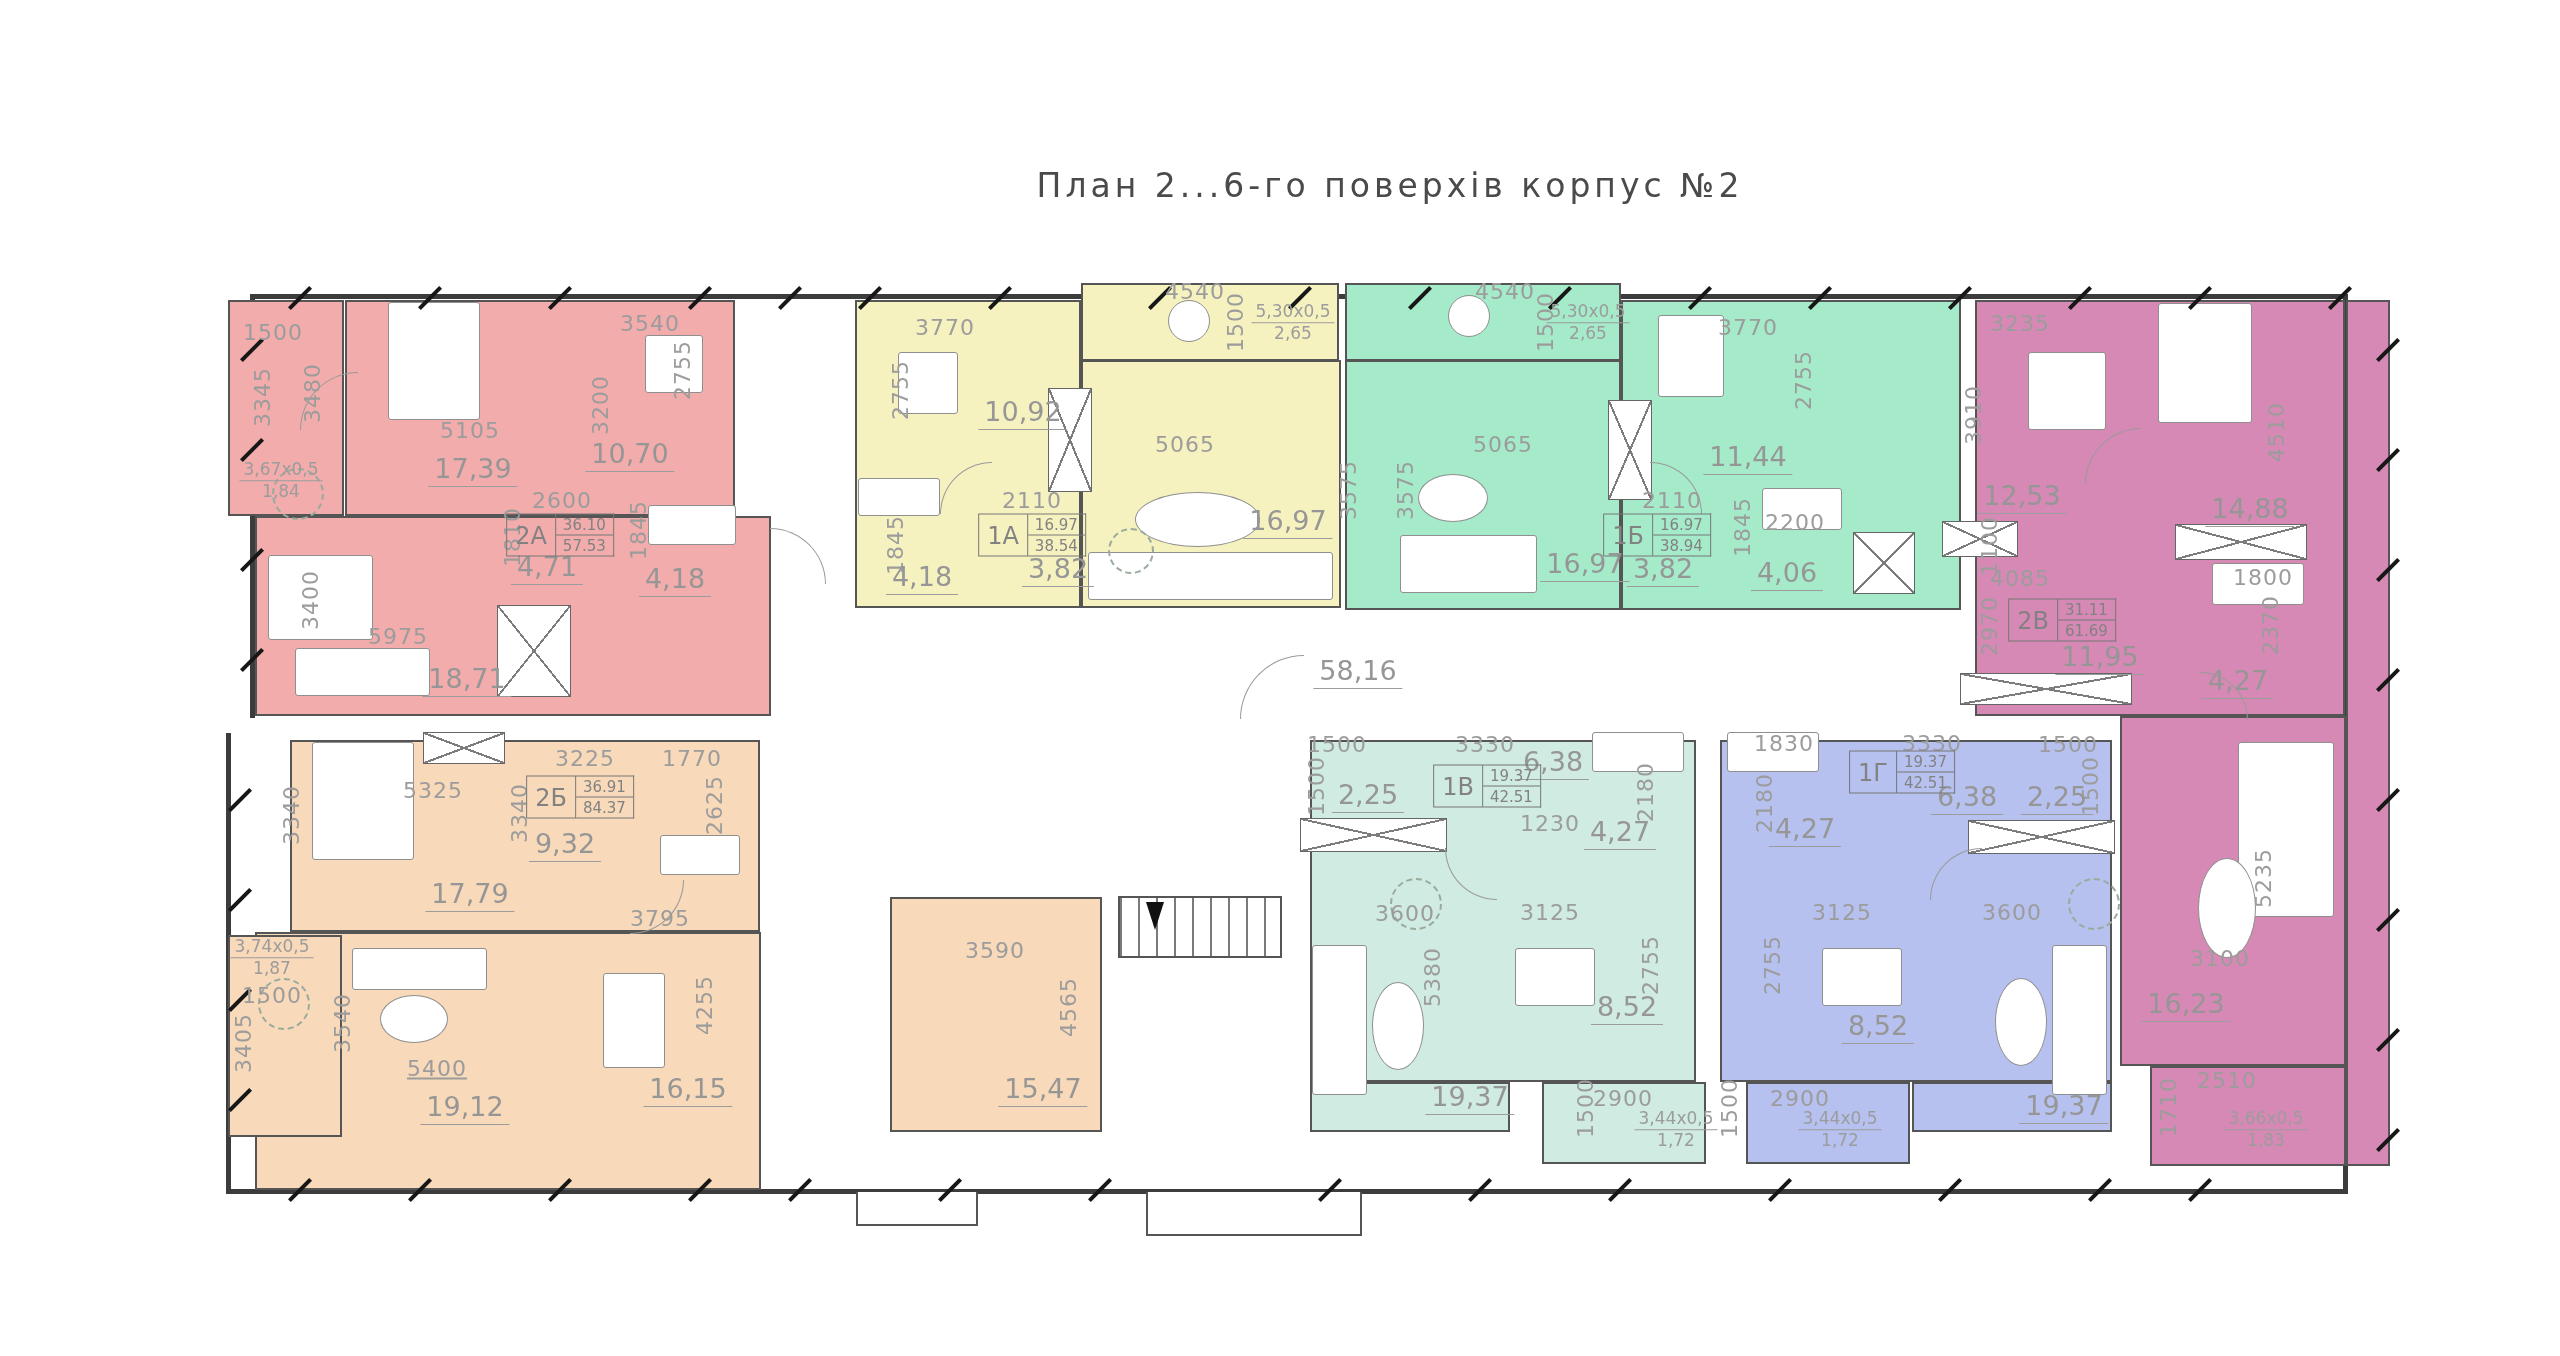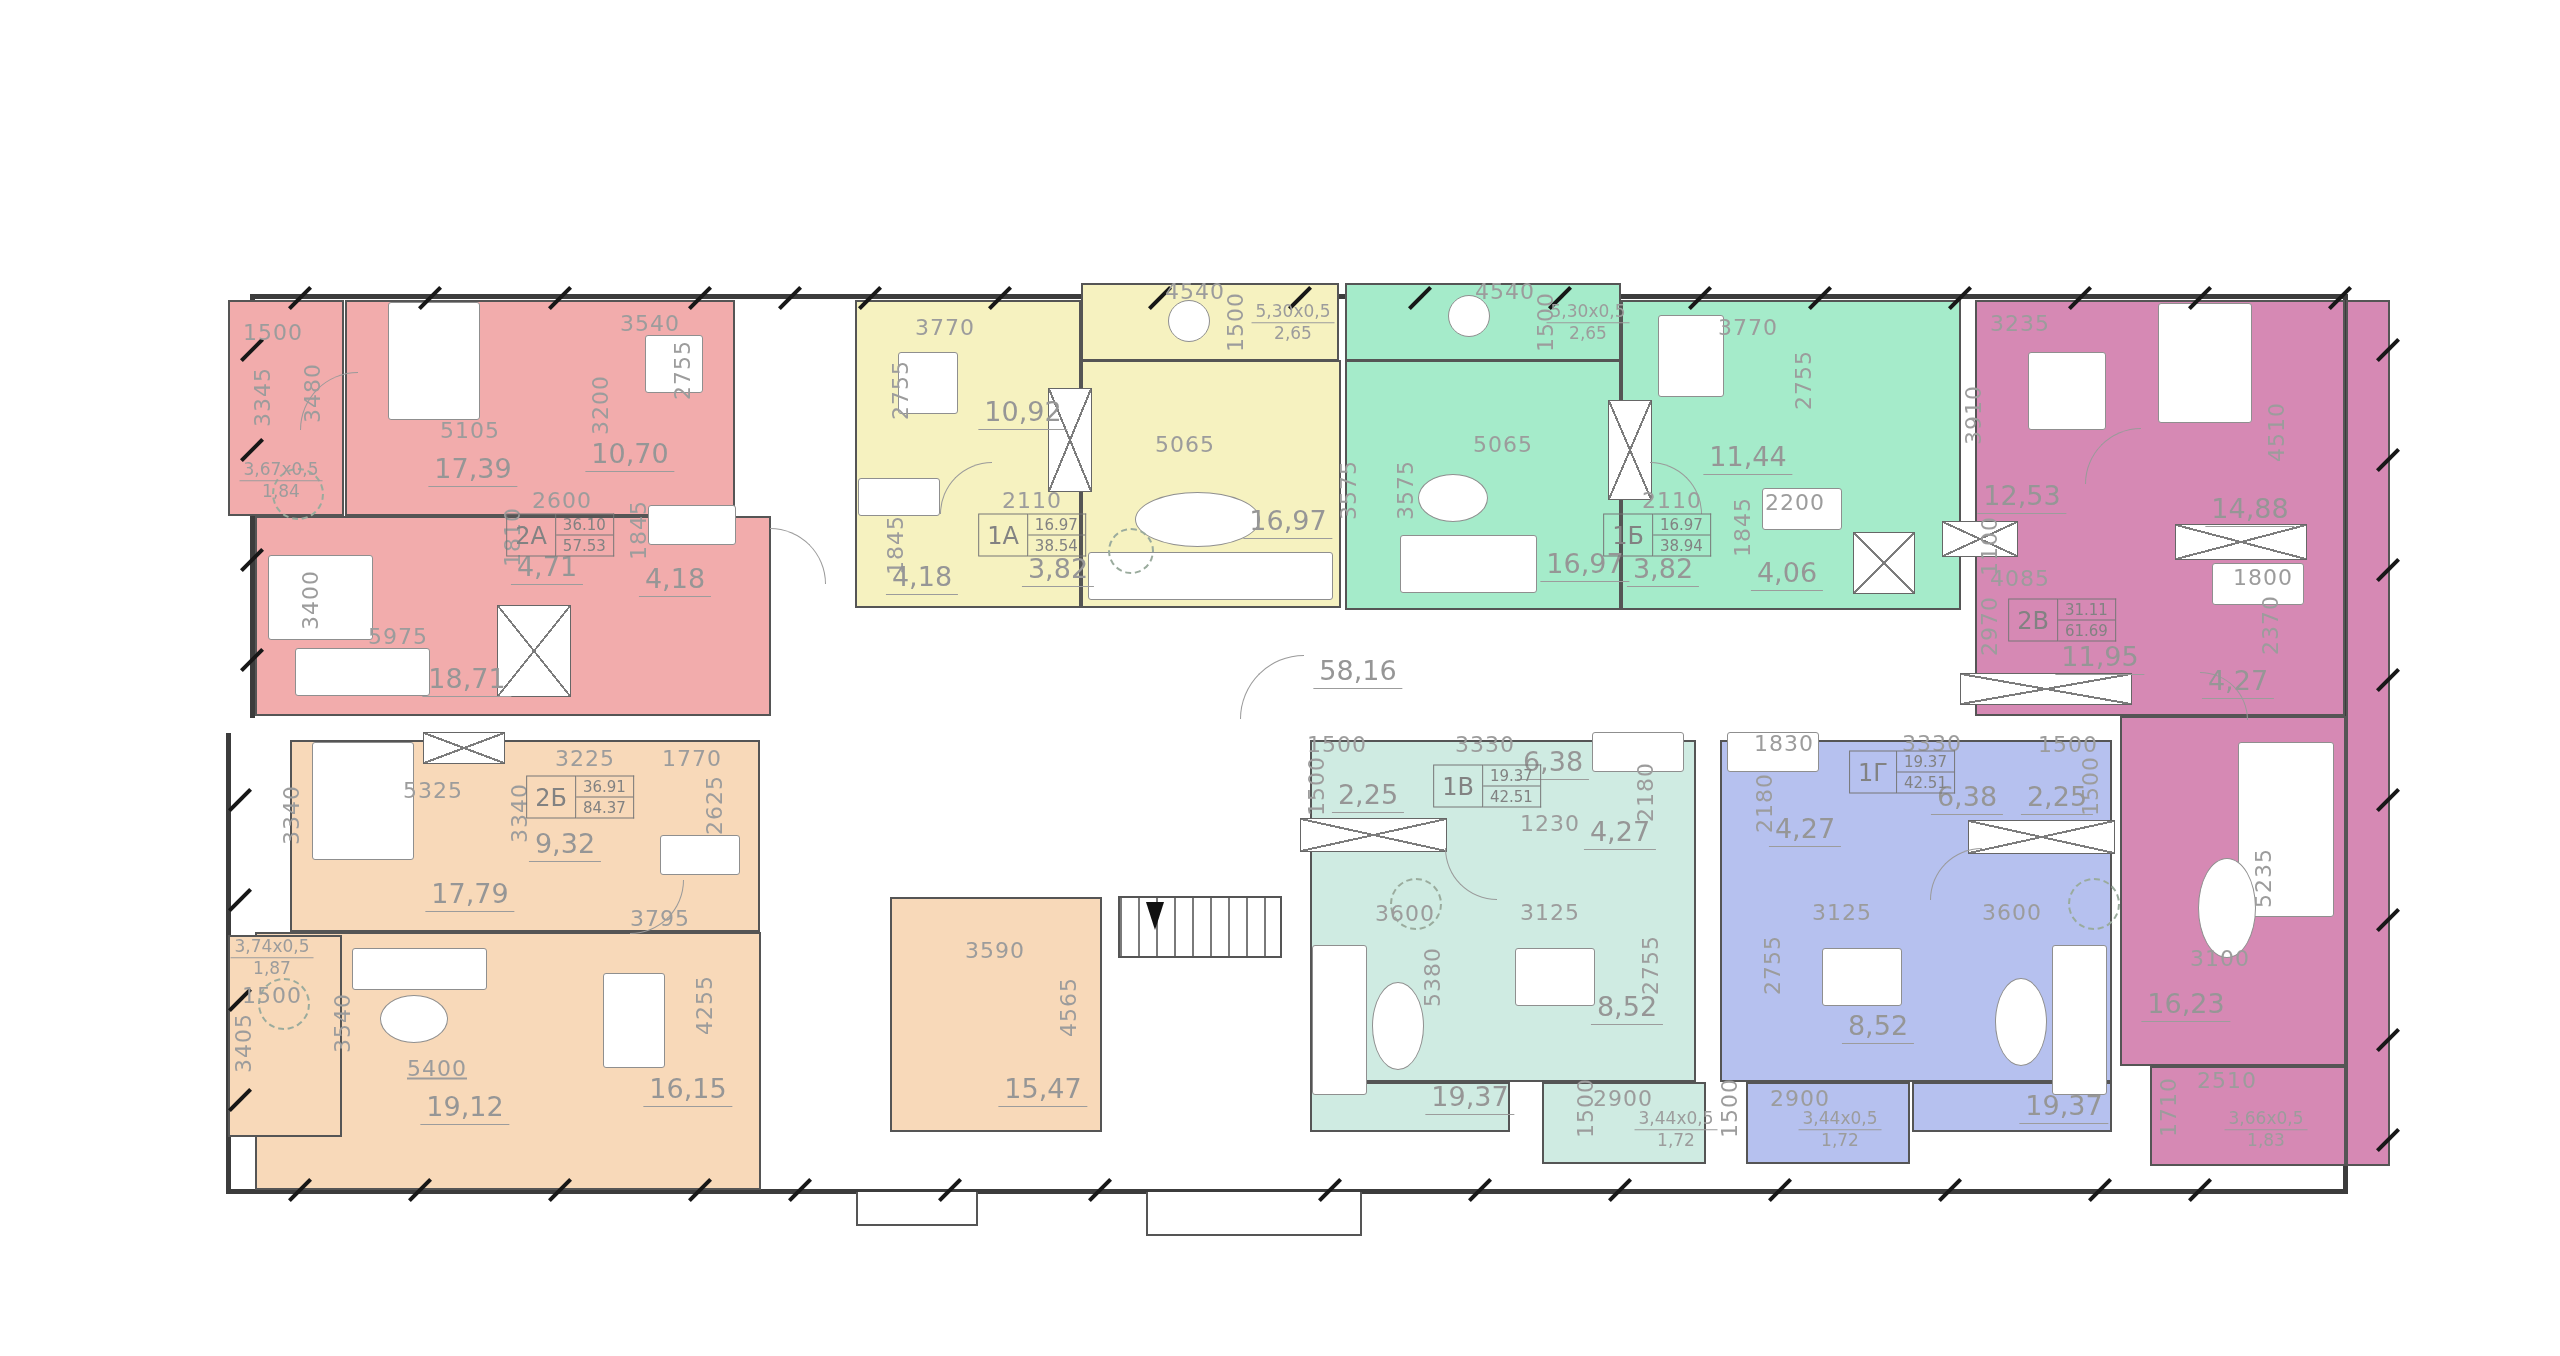--- a/index.html
+++ b/index.html
@@ -40,20 +40,21 @@
   .stairs{position:absolute;background-color:#fff;border:2px solid #555;box-sizing:border-box;
         background-image:repeating-linear-gradient(90deg,#7a7a7a 0 2px,transparent 2px 18px);}
   .stair-arrow{position:absolute;width:0;height:0;border-left:9px solid transparent;
         border-right:9px solid transparent;border-top:28px solid #111;}
   .porch{position:absolute;border:2px solid #555;border-top:none;background:#fff;box-sizing:border-box;}
 </style>
 </head>
 <body>
 
 <div id="plan">
+  <div id="title">План 2...6-го поверхів корпус №2</div>
 <div class="wall" style="left: 250px; top: 294px; width: 2098px; height: 5px;"></div>
     <div class="wall" style="left: 226px; top: 1189px; width: 2122px; height: 5px;"></div>
     <div class="wall" style="left: 250px; top: 294px; width: 5px; height: 424px;"></div>
     <div class="wall" style="left: 226px; top: 733px; width: 5px; height: 461px;"></div>
     <div class="wall" style="left: 2343px; top: 294px; width: 5px; height: 900px;"></div>
     <div class="region" style="left: 345px; top: 300px; width: 390px; height: 216px; background: rgb(242, 172, 172);"></div>
     <div class="region" style="left: 255px; top: 516px; width: 516px; height: 200px; background: rgb(242, 172, 172);"></div>
     <div class="region hatch" style="left: 228px; top: 300px; width: 116px; height: 216px; background: rgb(242, 172, 172);"></div>
     <div class="region" style="left: 855px; top: 300px; width: 226px; height: 308px; background: rgb(246, 242, 192);"></div>
     <div class="region" style="left: 1081px; top: 360px; width: 260px; height: 248px; background: rgb(246, 242, 192);"></div>
@@ -203,21 +204,21 @@
     <div class="dim" style="left: 1185px; top: 444px;">5065</div>
     <div class="dim" style="left: 1032px; top: 500px;">2110</div>
     <div class="dim rot" style="left: 895px; top: 545px;">1845</div>
     <div class="dim rot" style="left: 1348px; top: 490px;">3575</div>
     <div class="dim" style="left: 1505px; top: 291px;">4540</div>
     <div class="dim rot" style="left: 1545px; top: 322px;">1500</div>
     <div class="dim" style="left: 1748px; top: 327px;">3770</div>
     <div class="dim rot" style="left: 1803px; top: 380px;">2755</div>
     <div class="dim" style="left: 1503px; top: 444px;">5065</div>
     <div class="dim" style="left: 1672px; top: 500px;">2110</div>
-    <div class="dim" style="left: 1795px; top: 502px; text-align: right;">2200</div>
+    <div class="dim" style="left: 1795px; top: 522px; text-align: right;">2200</div>
     <div class="dim rot" style="left: 1742px; top: 527px;">1845</div>
     <div class="dim rot" style="left: 1405px; top: 490px;">3575</div>
     <div class="dim" style="left: 2020px; top: 323px;">3235</div>
     <div class="dim rot" style="left: 1973px; top: 415px;">3910</div>
     <div class="dim rot" style="left: 2276px; top: 432px;">4510</div>
     <div class="dim" style="left: 2020px; top: 578px;">4085</div>
     <div class="dim rot" style="left: 1989px; top: 546px;">1100</div>
     <div class="dim rot" style="left: 1989px; top: 626px;">2970</div>
     <div class="dim" style="left: 2263px; top: 577px;">1800</div>
     <div class="dim rot" style="left: 2270px; top: 625px;">2370</div>

